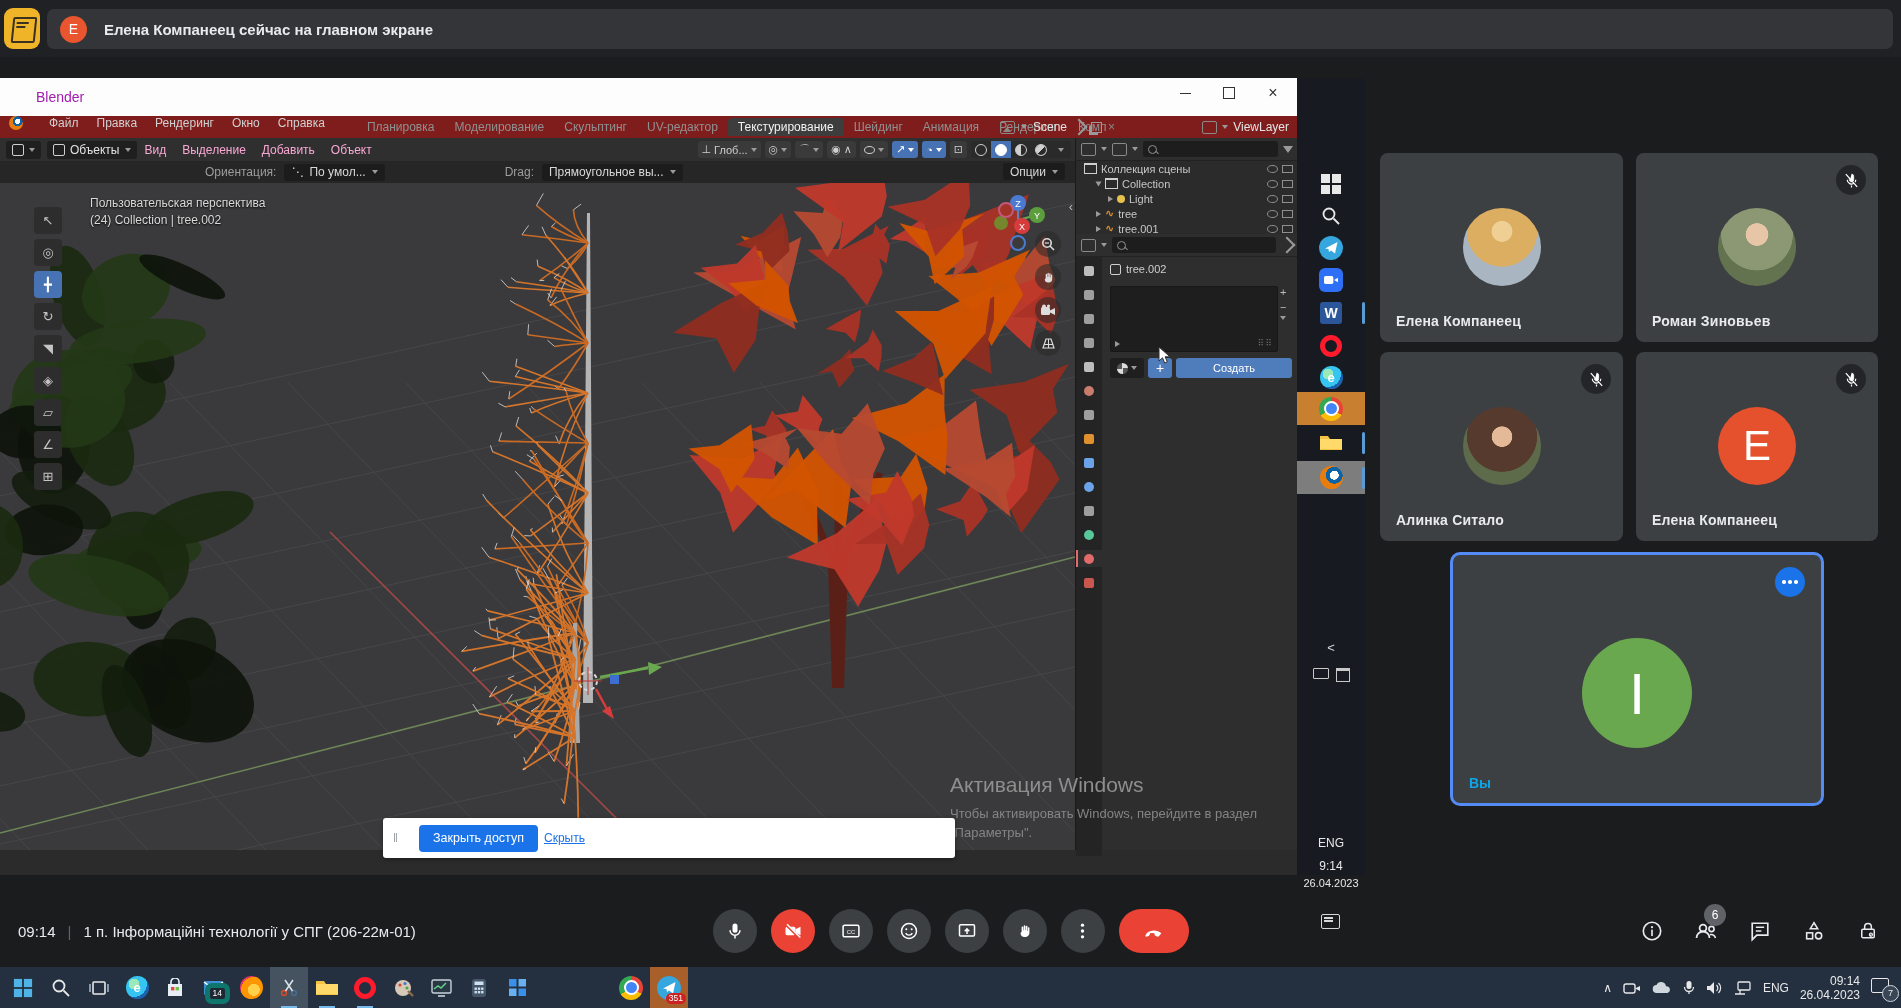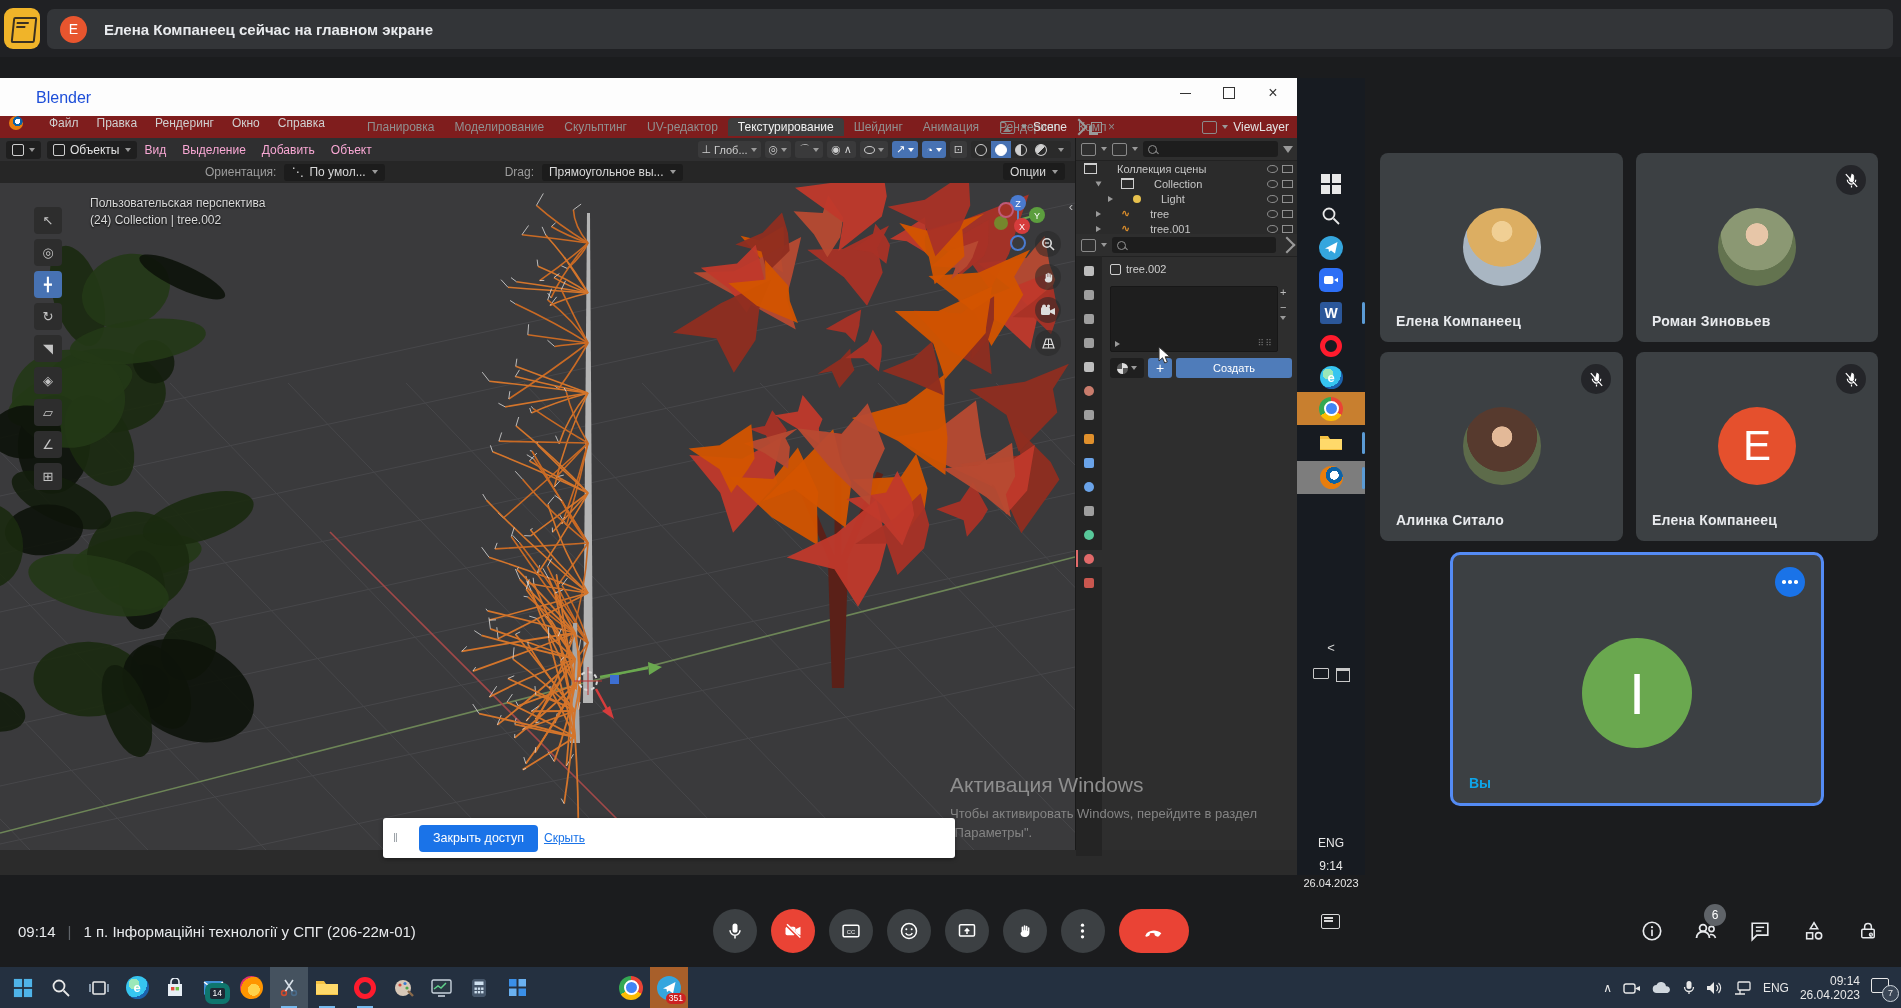--- a/index.html
+++ b/index.html
@@ -13,21 +13,21 @@
   #pinned-app .glyph i+i{top:7px;width:9px}
   #banner-chip{left:47px;top:9px;width:1846px;height:40px;background:#333538;border-radius:7px;display:flex;align-items:center;}
   #banner-avatar{width:27px;height:27px;border-radius:50%;background:#e8552e;color:#fff;margin-left:13px;
     display:flex;align-items:center;justify-content:center;font-size:14px;}
   #banner-text{color:#e8eaed;font-size:15px;font-weight:bold;margin-left:17px;}
   
   #blender{left:0;top:78px;width:1297px;height:797px;background:#2b2b2b;}
   #bl-titlebar{left:0;top:0;width:1297px;height:38px;background:#fdfdfd;}
   #bl-logo{left:10px;top:10px;width:18px;height:18px;}
   .blogo{width:18px;height:18px;border-radius:50%;background:radial-gradient(circle at 62% 38%,#fff 0 22%,#0b63a8 23% 40%,#e87d0d 41%);}
-  #bl-title{left:36px;top:11px;font-size:16px;color:#1d4ed8;}
+  #bl-title{left:36px;top:11px;font-size:14px;color:#a21caf;}
   .wbtn{top:0;width:44px;height:30px;display:flex;align-items:center;justify-content:center;color:#333;}
   #bl-min{left:1163px;} #bl-max{left:1207px;} #bl-close{left:1251px;font-size:16px;}
   #bl-min i{width:11px;height:1px;background:#333;}
   #bl-max i{width:10px;height:10px;border:1px solid #333;}
   
   #bl-menubar{left:0;top:38px;width:1297px;height:22px;background:#7f1d1d;display:flex;align-items:flex-start;gap:9px;}
   #bl-menubar .blogo{width:14px;height:14px;margin:0 8px 0 9px;}
   .blmenu{color:#d0d0d0;font-size:12px;padding:0 9px;}
   #bl-workspaces{margin-left:14px;display:flex;height:22px;align-items:center;}
   .wstab{color:#909090;font-size:12px;padding:2px 10px;white-space:nowrap;}
@@ -71,21 +71,21 @@
   #vp-navbtns{right:14px;top:48px;display:flex;flex-direction:column;gap:7px;}
   .navb{width:26px;height:26px;border-radius:50%;background:rgba(40,40,40,.55);display:flex;align-items:center;justify-content:center;}
   #vp-collapse{right:2px;top:16px;color:#bbb;font-size:13px;}
   
   #bl-right{left:1075px;top:60px;width:222px;height:712px;background:#2b2b2b;border-left:1px solid #1a1a1a;}
   .phead{height:22px;background:#2e2e2e;display:flex;align-items:center;gap:5px;padding:0 5px;border-bottom:1px solid #222;}
   .search{flex:1;background:#1d1d1d;border-radius:3px;height:16px;display:flex;align-items:center;gap:4px;padding:0 5px;}
   .mag{width:7px;height:7px;border:1.4px solid #8f8f8f;border-radius:50%;position:relative;}
   .mag:after{content:"";position:absolute;left:6px;top:6px;width:4px;height:1.4px;background:#8f8f8f;transform:rotate(45deg);}
   .funnel{width:0;height:0;border-left:5px solid transparent;border-right:5px solid transparent;border-top:7px solid #9a9a9a;}
-  .orow{height:15px;display:flex;align-items:center;font-size:11px;color:#c6c6c6;gap:20px;padding-left:6px;position:relative;}
+  .orow{height:15px;display:flex;align-items:center;font-size:11px;color:#c6c6c6;gap:4px;padding-left:6px;position:relative;}
   .orow.sel{background:#3f6aa8;color:#fff;}
   .tri{width:0;height:0;border-top:3.5px solid transparent;border-bottom:3.5px solid transparent;border-left:5px solid #9a9a9a;}
   .tri.open{transform:rotate(90deg);}
   .collic{width:11px;height:8px;border:1px solid #cfcfcf;border-top:2px solid #cfcfcf;}
   .curveic{color:#e0902c;font-weight:bold;font-size:11px;}
   .lightic{width:8px;height:8px;border-radius:50%;background:#e7c14d;}
   .rowend{position:absolute;right:5px;display:flex;gap:4px;align-items:center;}
   .eyeic{width:9px;height:6px;border:1px solid #8f8f8f;border-radius:50%;}
   .camic{width:9px;height:6px;border:1px solid #8f8f8f;}
   

